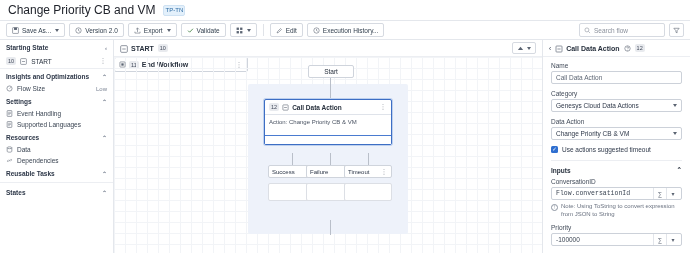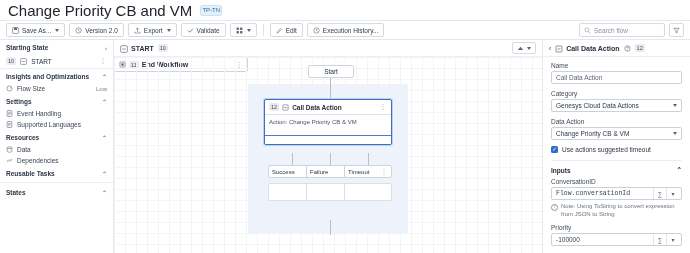--- a/index.html
+++ b/index.html
@@ -14,21 +14,21 @@
   }
   #app { position: relative; width: 690px; height: 253px; }
 
   
   .titlebar {
     height: 20px;
     display: flex; align-items: center;
     padding: 0 8px;
     background: #ffffff;
   }
-  .titlebar .title { font-size: 15px; color: #21242c; }
+  .titlebar .title { font-size: 12px; color: #21242c; }
   .avatar {
     margin-left: 8px;
     width: 22px; height: 11px;
     border-radius: 2px;
     background: #e3f0fb;
     color: #2e6ca4;
     font-size: 6px;
     display: flex; align-items: center; justify-content: center;
     border: 1px solid #cfe2f3;
   }

